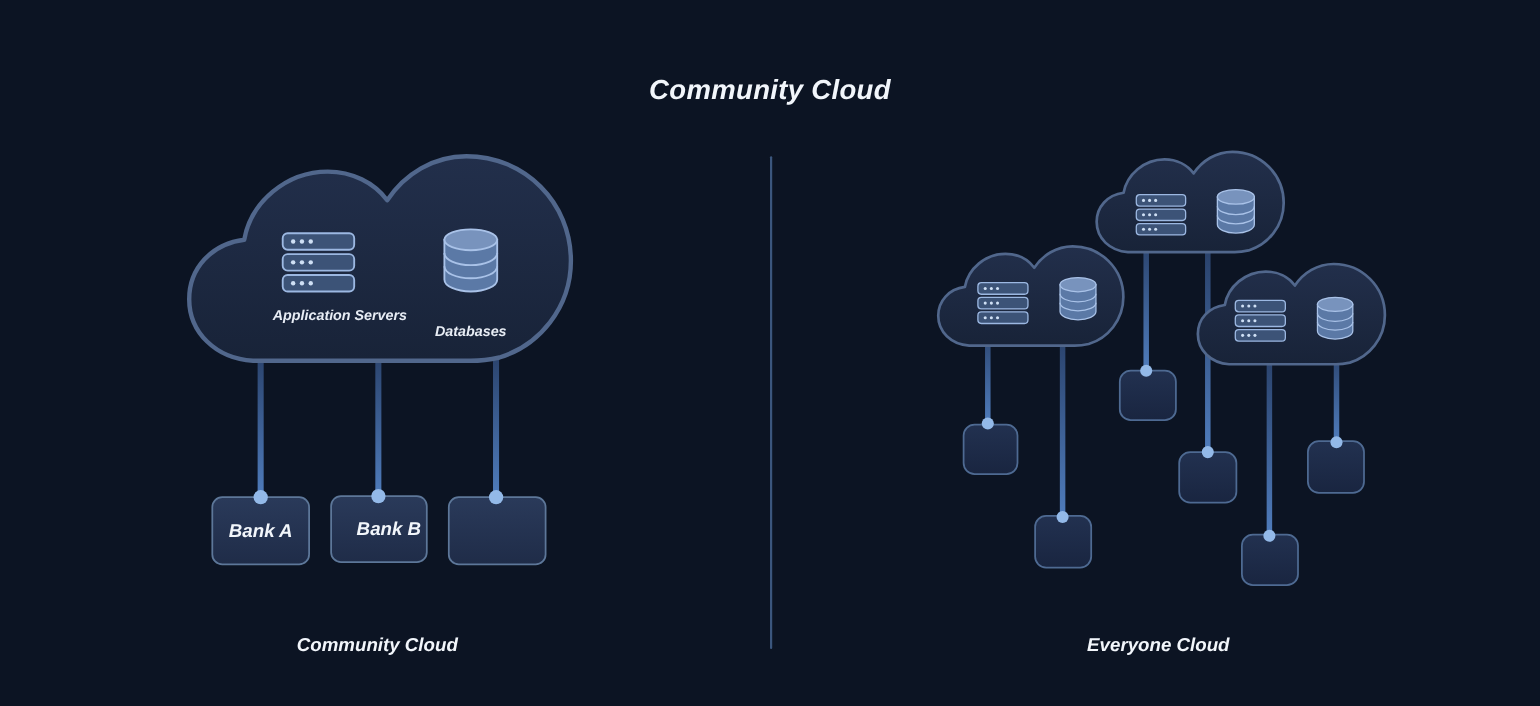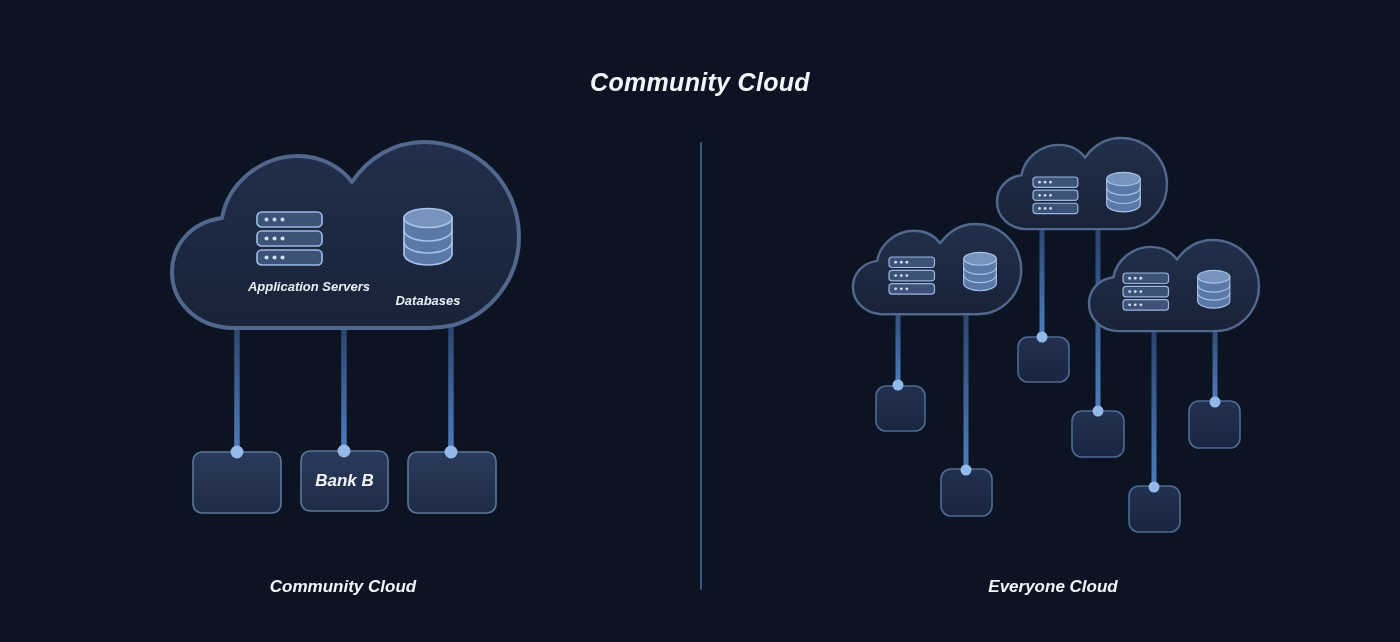--- a/index.html
+++ b/index.html
@@ -174,20 +174,21 @@
     <circle class="dot" cx="966" cy="470" r="5.5"></circle>
     <circle class="dot" cx="1042" cy="337" r="5.5"></circle>
     <circle class="dot" cx="1098" cy="411" r="5.5"></circle>
     <circle class="dot" cx="1154" cy="487" r="5.5"></circle>
     <circle class="dot" cx="1215" cy="402" r="5.5"></circle>
   </svg>
 
   <div class="cloud-label" style="left:292px;top:279px;margin-left:17px;">Application Servers</div>
   <div class="cloud-label" style="left:428px;top:293px;">Databases</div>
 
-  <div class="bank-label" style="left:301px;top:451px;width:87px;height:60px;">Bank B</div>
+  <div class="bank-label" style="left:193px;top:452px;width:88px;height:61px;">Bank A</div>
+  <div class="bank-label" style="left:301px;top:451px;width:105px;height:60px;">Bank B</div>
 
   <div class="divider"></div>
 
   <div class="caption" style="left:343px;">Community Cloud</div>
   <div class="caption" style="left:1053px;">Everyone Cloud</div>
 
 </div>
 
 </body></html>

